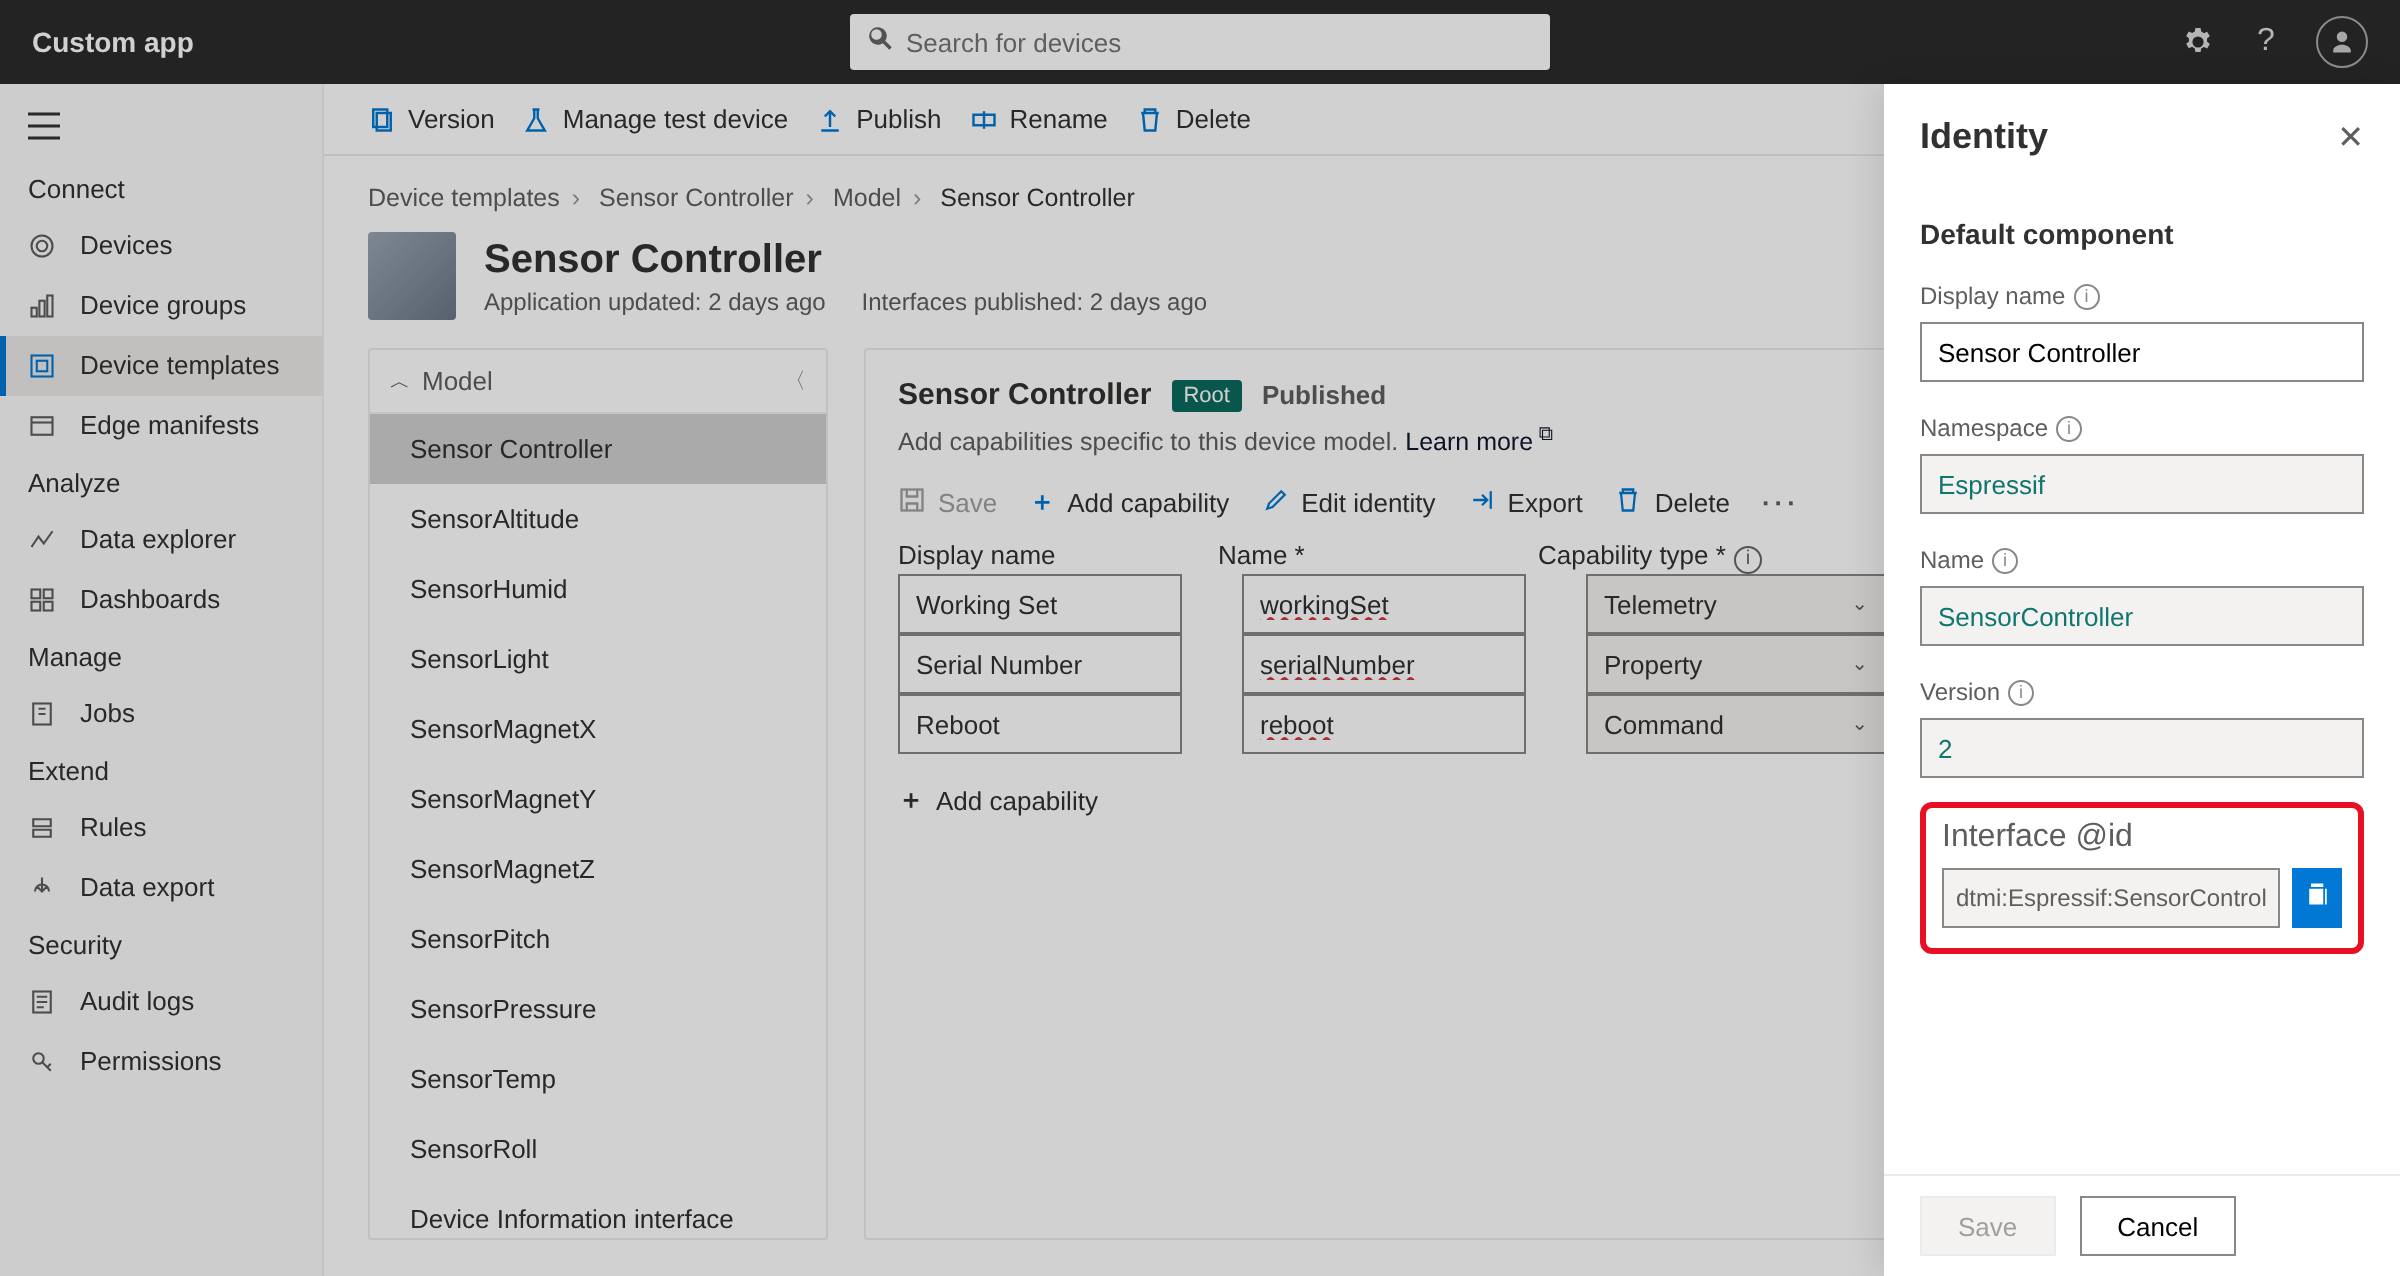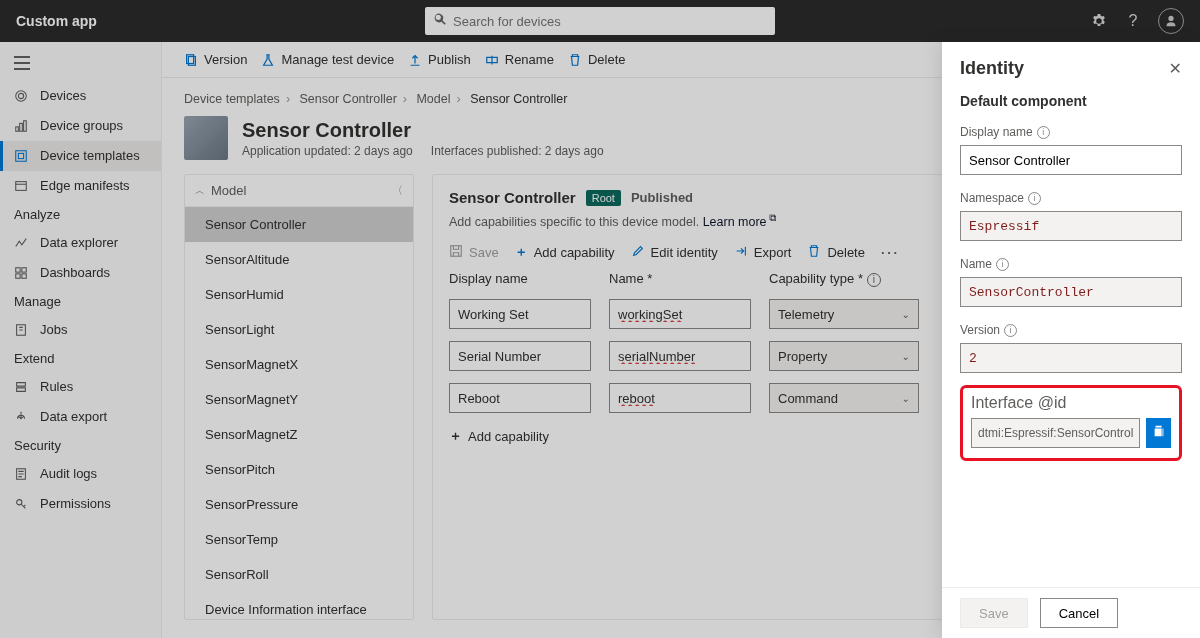--- a/index.html
+++ b/index.html
@@ -63,39 +63,39 @@
   .ext { font-size:10px; vertical-align:super;}
   .cap-toolbar { display:flex; align-items:center; gap:16px; margin-top:14px; font-size:13px; color:#323130;}
   .cap-toolbar .tbtn { display:flex; align-items:center; gap:6px; cursor:pointer;}
   .cap-toolbar .disabled { color:#a19f9d;}
   .cap-toolbar .more {letter-spacing:2px; font-weight:bold; color:#605e5c;}
 
   .cap-header { display:flex; gap:0; margin-top:10px; font-size:13px; font-weight:400; color:#323130;}
   .cap-header > div { flex: 0 0 160px; }
   .cap-header > div:nth-child(3){ flex:0 0 150px; }
   .cap-header .info { width:14px;height:14px; display:inline-block; border:1px solid #666; border-radius:50%; font-size:10px; text-align:center; line-height:12px; margin-left:4px; color:#666;}
-  .cap-row { display:flex; gap:0; margin-top:12px; }
+  .cap-row { display:flex; gap:12px; }
   .cap-row input, .cap-row select, .cellbox { height:30px; border:1px solid #8a8886; font-size:13px; padding:0 8px; background:#fff; color:#323130;}
   .cap-row > div { flex:0 0 160px; padding-right:18px;}
   .cap-row > div:nth-child(3){ flex:0 0 150px; padding-right:0;}
   .cap-row input { width:100%; }
   .sel { width:100%; display:flex; align-items:center; justify-content:space-between; background:#f3f2f1;}
   .sel .chev { font-size:10px; color:#605e5c;}
   .add-cap { display:flex; align-items:center; gap:6px; margin-top:14px; font-size:13px; color:#323130; cursor:pointer;}
 
   
   .panel { position:absolute; top:42px; right:0; width:258px; height:596px; background:#fff; z-index:50; display:flex; flex-direction:column; box-shadow:-4px 0 16px rgba(0,0,0,0.1);}
   .panel-inner { padding:16px 18px 10px; flex:1; overflow:auto;}
   .panel h2 { font-size:18px; font-weight:600; display:flex; align-items:center;}
   .panel .close { margin-left:auto; font-size:16px; color:#605e5c; cursor:pointer; font-weight:400;}
-  .panel h3 { font-size:14px; font-weight:600; margin-top:14px;}
+  .panel h3 { font-size:14px; font-weight:600; margin-top:30px;}
   .fld { margin-top:16px; }
   .fld label { font-size:12px; color:#605e5c; display:flex; align-items:center; gap:4px;}
   .fld input { width:100%; height:30px; border:1px solid #8a8886; font-size:13px; padding:0 8px; margin-top:6px;}
-  .fld input[readonly]{ background:#f3f2f1; color:#7f1d1d;font-family:Liberation Mono, monospace;}
+  .fld input[readonly]{ background:#f3f2f1; color:#0f766e;}
   .info-i { width:13px;height:13px; border:1px solid #888; border-radius:50%; font-size:9px; text-align:center; line-height:11px; color:#888;}
   .id-row { display:flex; gap:6px; align-items:stretch;}
   .id-row input { flex:1;}
   .copy-btn { width:32px; height:30px; background:#0078d4; display:flex; align-items:center; justify-content:center; margin-top:6px; cursor:pointer;}
   .copy-btn svg { fill:#fff;}
   .highlight-box { border:3px solid #e81123; border-radius:6px; padding:6px 8px 10px; margin-top:12px;}
   .panel-foot { border-top:1px solid #edebe9; padding:10px 18px; display:flex; gap:12px; justify-content:flex-start;}
   .panel-foot button { height:30px; padding:0 18px; font-size:13px; border:1px solid #8a8886; background:#fff; cursor:pointer;}
   .panel-foot button.primary { background:#f3f2f1; color:#a19f9d; border:1px solid #edebe9;}
 </style>
@@ -128,20 +128,21 @@
 </div>
 
 <div class="shell">
 
   <div class="leftnav">
     <div class="hamburger">
       <svg width="16" height="14" viewBox="0 0 16 14">
           <path d="M0 1h16M0 7h16M0 13h16" stroke="#323130" stroke-width="1.5"></path>
         </svg>
     </div>
+    <div class="nav-section">Connect</div>
     <div class="nav-item">
         <span class="icn">
           <svg width="14" height="14" viewBox="0 0 16 16" fill="none" stroke="#605e5c" stroke-width="1.2">
             <circle cx="8" cy="8" r="3"></circle>
             <circle cx="8" cy="8" r="6"></circle>
           </svg>
         </span>
         <span>Devices</span>
       </div>
     <div class="nav-item">

